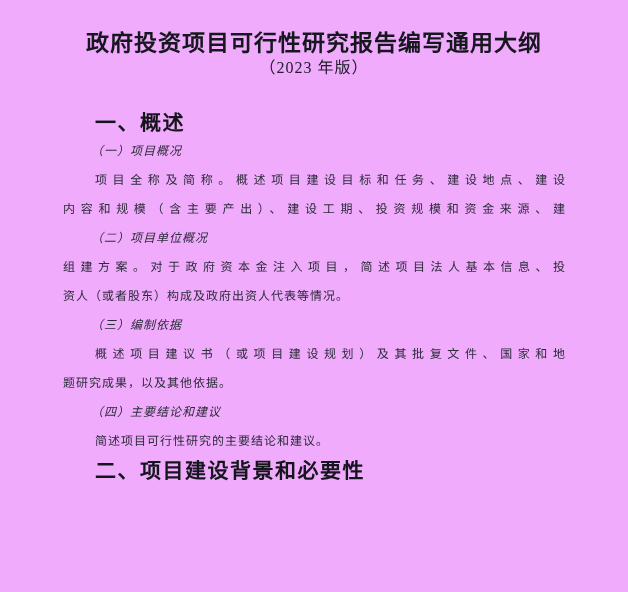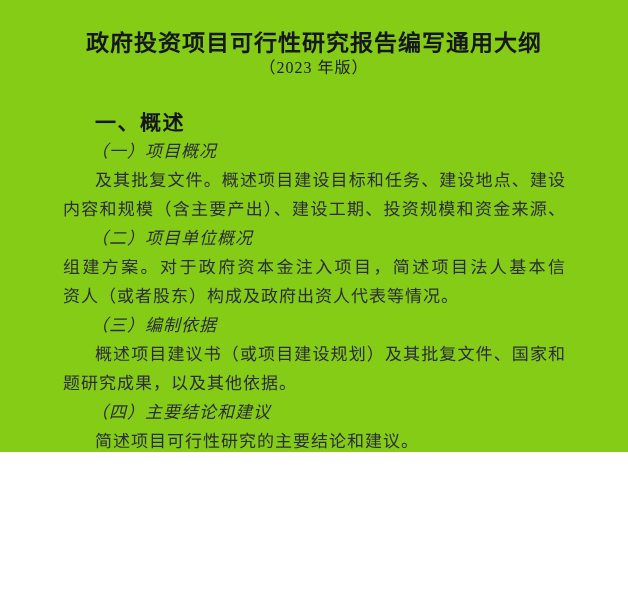--- a/index.html
+++ b/index.html
@@ -3,22 +3,22 @@
 <meta charset="utf-8">
 <style>
   html, body {
     margin: 0;
     padding: 0;
     background: #ffffff;
   }
   .page {
     position: relative;
     width: 628px;
-    height: 452px;
-    background: #84cc16;
+    height: 592px;
+    background: #f0abfc;
     overflow: hidden;
     box-sizing: border-box;
   }
   .doc-title {
     margin: 30px 10px 0 10px;
     text-align: center;
     font-family: "Liberation Serif", serif;
     font-weight: 700;
     font-size: 23px;
     line-height: 28px;
@@ -31,21 +31,21 @@
     font-size: 16px;
     line-height: 20px;
     letter-spacing: 1px;
     color: #20202c;
   }
   .doc-body {
     margin: 30px 62px 0 63px; 
   }
   .line {
     font-family: "Liberation Serif", serif;
-    font-size: 17px;
+    font-size: 12px;
     line-height: 29px;
     height: 29px;
     letter-spacing: 1px;
     color: #2c2c3a;
     white-space: nowrap;
     text-align: left;
   }
   .line.section {
     font-family: "Liberation Sans", sans-serif;
     font-weight: 700;
@@ -80,21 +80,21 @@
   <div class="doc-title">政府投资项目可行性研究报告编写通用大纲</div>
 
   <div class="doc-subtitle">（2023 年版）</div>
 
   <div class="doc-body">
 
     <div class="line section">一、概述</div>
 
     <div class="line sub">（一）项目概况</div>
 
-    <div class="line first fill">及其批复文件。概述项目建设目标和任务、建设地点、建设</div>
+    <div class="line first fill">项目全称及简称。概述项目建设目标和任务、建设地点、建设</div>
 
     <div class="line cont fill">内容和规模（含主要产出）、建设工期、投资规模和资金来源、建</div>
 
 
     <div class="line sub">（二）项目单位概况</div>
 
 
     <div class="line cont fill">组建方案。对于政府资本金注入项目，简述项目法人基本信息、投</div>
 
     <div class="line cont">资人（或者股东）构成及政府出资人代表等情况。</div>

